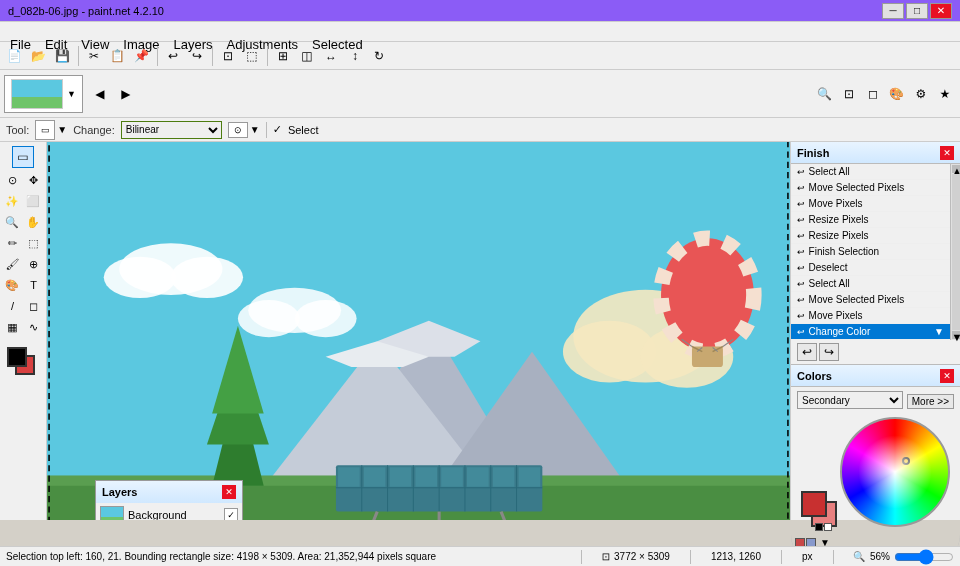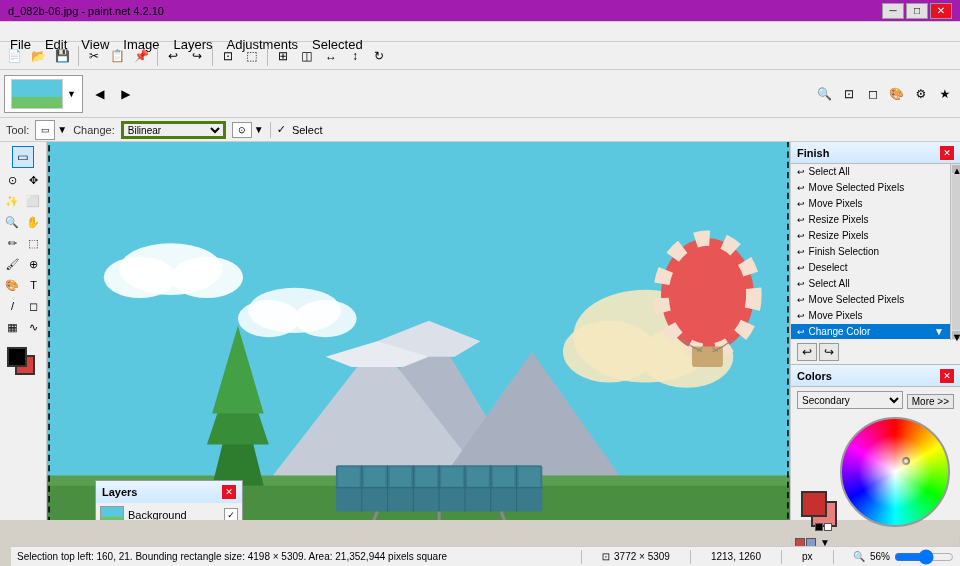--- a/index.html
+++ b/index.html
@@ -1,20 +1,20 @@
 <!DOCTYPE html>
 <html><head>
   <meta charset="utf-8">
   <style>
     * { margin: 0; padding: 0; box-sizing: border-box; }
     body { font-family: 'Segoe UI', Tahoma, sans-serif; font-size: 11px; background: #d4d0c8; overflow: hidden; width: 960px; height: 566px; }
 
     
     #title-bar {
-      background: #a21caf;
+      background: #8b5cf6;
       height: 22px;
       display: flex;
       align-items: center;
       justify-content: space-between;
       padding: 0 8px;
       border-bottom: 1px solid #ccc;
     }
     #title-bar .win-controls { display: flex; gap: 2px; }
     .win-btn {
       width: 22px; height: 16px;
@@ -82,21 +82,21 @@
       background: #f0f0f0;
       height: 24px;
       display: flex;
       align-items: center;
       padding: 0 6px;
       border-bottom: 1px solid #ccc;
       gap: 6px;
       font-size: 11px;
     }
     .tool-label { color: #333; }
-    select.small { font-size: 10px; height: 18px; border: 3px solid #4d7c0f; }
+    select.small { font-size: 10px; height: 18px; border: 1px solid #4d7c0f; }
 
     
     #main {
       display: flex;
       height: calc(566px - 22px - 20px - 28px - 48px - 24px - 20px);
     }
 
     
     #toolbox {
       width: 47px;
@@ -309,21 +309,20 @@
       display: flex;
       align-items: center;
       padding: 0 6px;
       border-top: 1px solid #ccc;
       font-size: 10px;
       gap: 20px;
       position: absolute;
       bottom: 0;
       left: 0;
       right: 0;
-      margin-left: 11px;
     }
     .status-section { display: flex; align-items: center; gap: 4px; }
     .status-divider { width: 1px; height: 14px; background: #bbb; }
 
     
     .history-wrapper {
       display: flex;
       max-height: 240px;
     }
     .history-list { flex: 1; overflow: hidden; }

